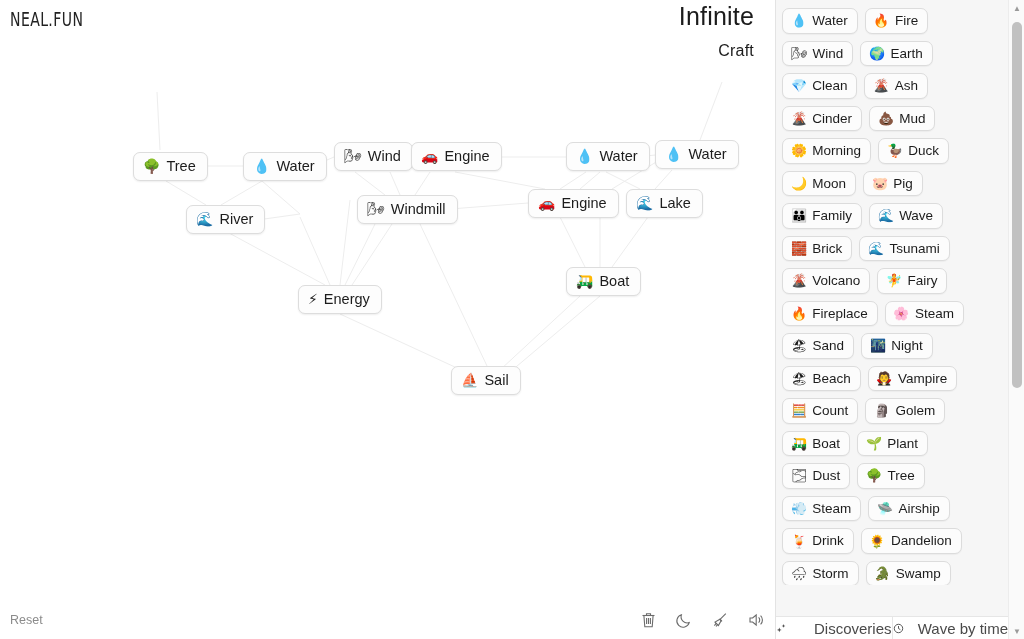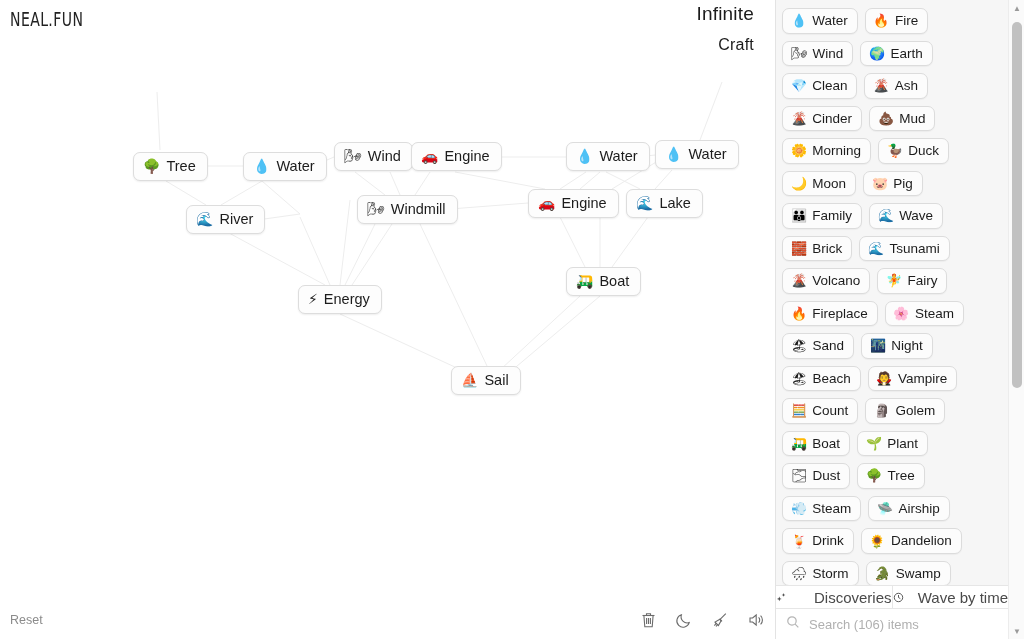--- a/index.html
+++ b/index.html
@@ -28,21 +28,21 @@
     color: #222; font-weight: 400;
     font-family: "DejaVu Sans Condensed", "Liberation Sans", sans-serif;
     transform: scaleX(.82); transform-origin: left top;
   }
 
   .logo {
     position: absolute; right: 21px; top: 4px;
     text-align: right; line-height: 1.0;
     color: #1b1b1b;
   }
-  .logo .l1 { font-size: 19px; font-weight: 300; letter-spacing: .2px; }
+  .logo .l1 { font-size: 25px; font-weight: 300; letter-spacing: .2px; }
   .logo .l2 { font-size: 16px; font-weight: 400; letter-spacing: .2px; margin-top: 14px;}
 
   .reset {
     position: absolute; left: 10px; bottom: 12px;
     font-size: 12.5px; color: #8b8b8b; cursor: pointer; user-select: none;
   }
 
   .canvas-tools {
     position: absolute; right: 8px; bottom: 8px;
     display: flex; gap: 14px; align-items: center;
@@ -454,29 +454,20 @@
           <span>
             <svg width="11" height="11" viewBox="0 0 12 12" fill="none" stroke="#4a4a4a" stroke-width="1">
               <circle cx="6" cy="6" r="4.6"></circle>
               <path d="M6 3.3V6l2 1.2"></path>
             </svg>
           </span>
           <span>Wave by time</span>
         </div>
       </div>
 
-      <div id="searchbar">
-        <span>
-          <svg width="14" height="14" viewBox="0 0 15 15" fill="none" stroke="#b5b5b5" stroke-width="1.3">
-            <circle cx="6.4" cy="6.4" r="4.5"></circle>
-            <path d="M9.8 9.8l3.4 3.4"></path>
-          </svg>
-        </span>
-        <input type="text" placeholder="Search (106) items" style="">
-      </div>
     </div>
   </div>
 
   <div id="scrollbar">
     <div class="arrow up">▲</div>
     <div class="thumb"></div>
     <div class="arrow down">▼</div>
   </div>
 
 </div>

